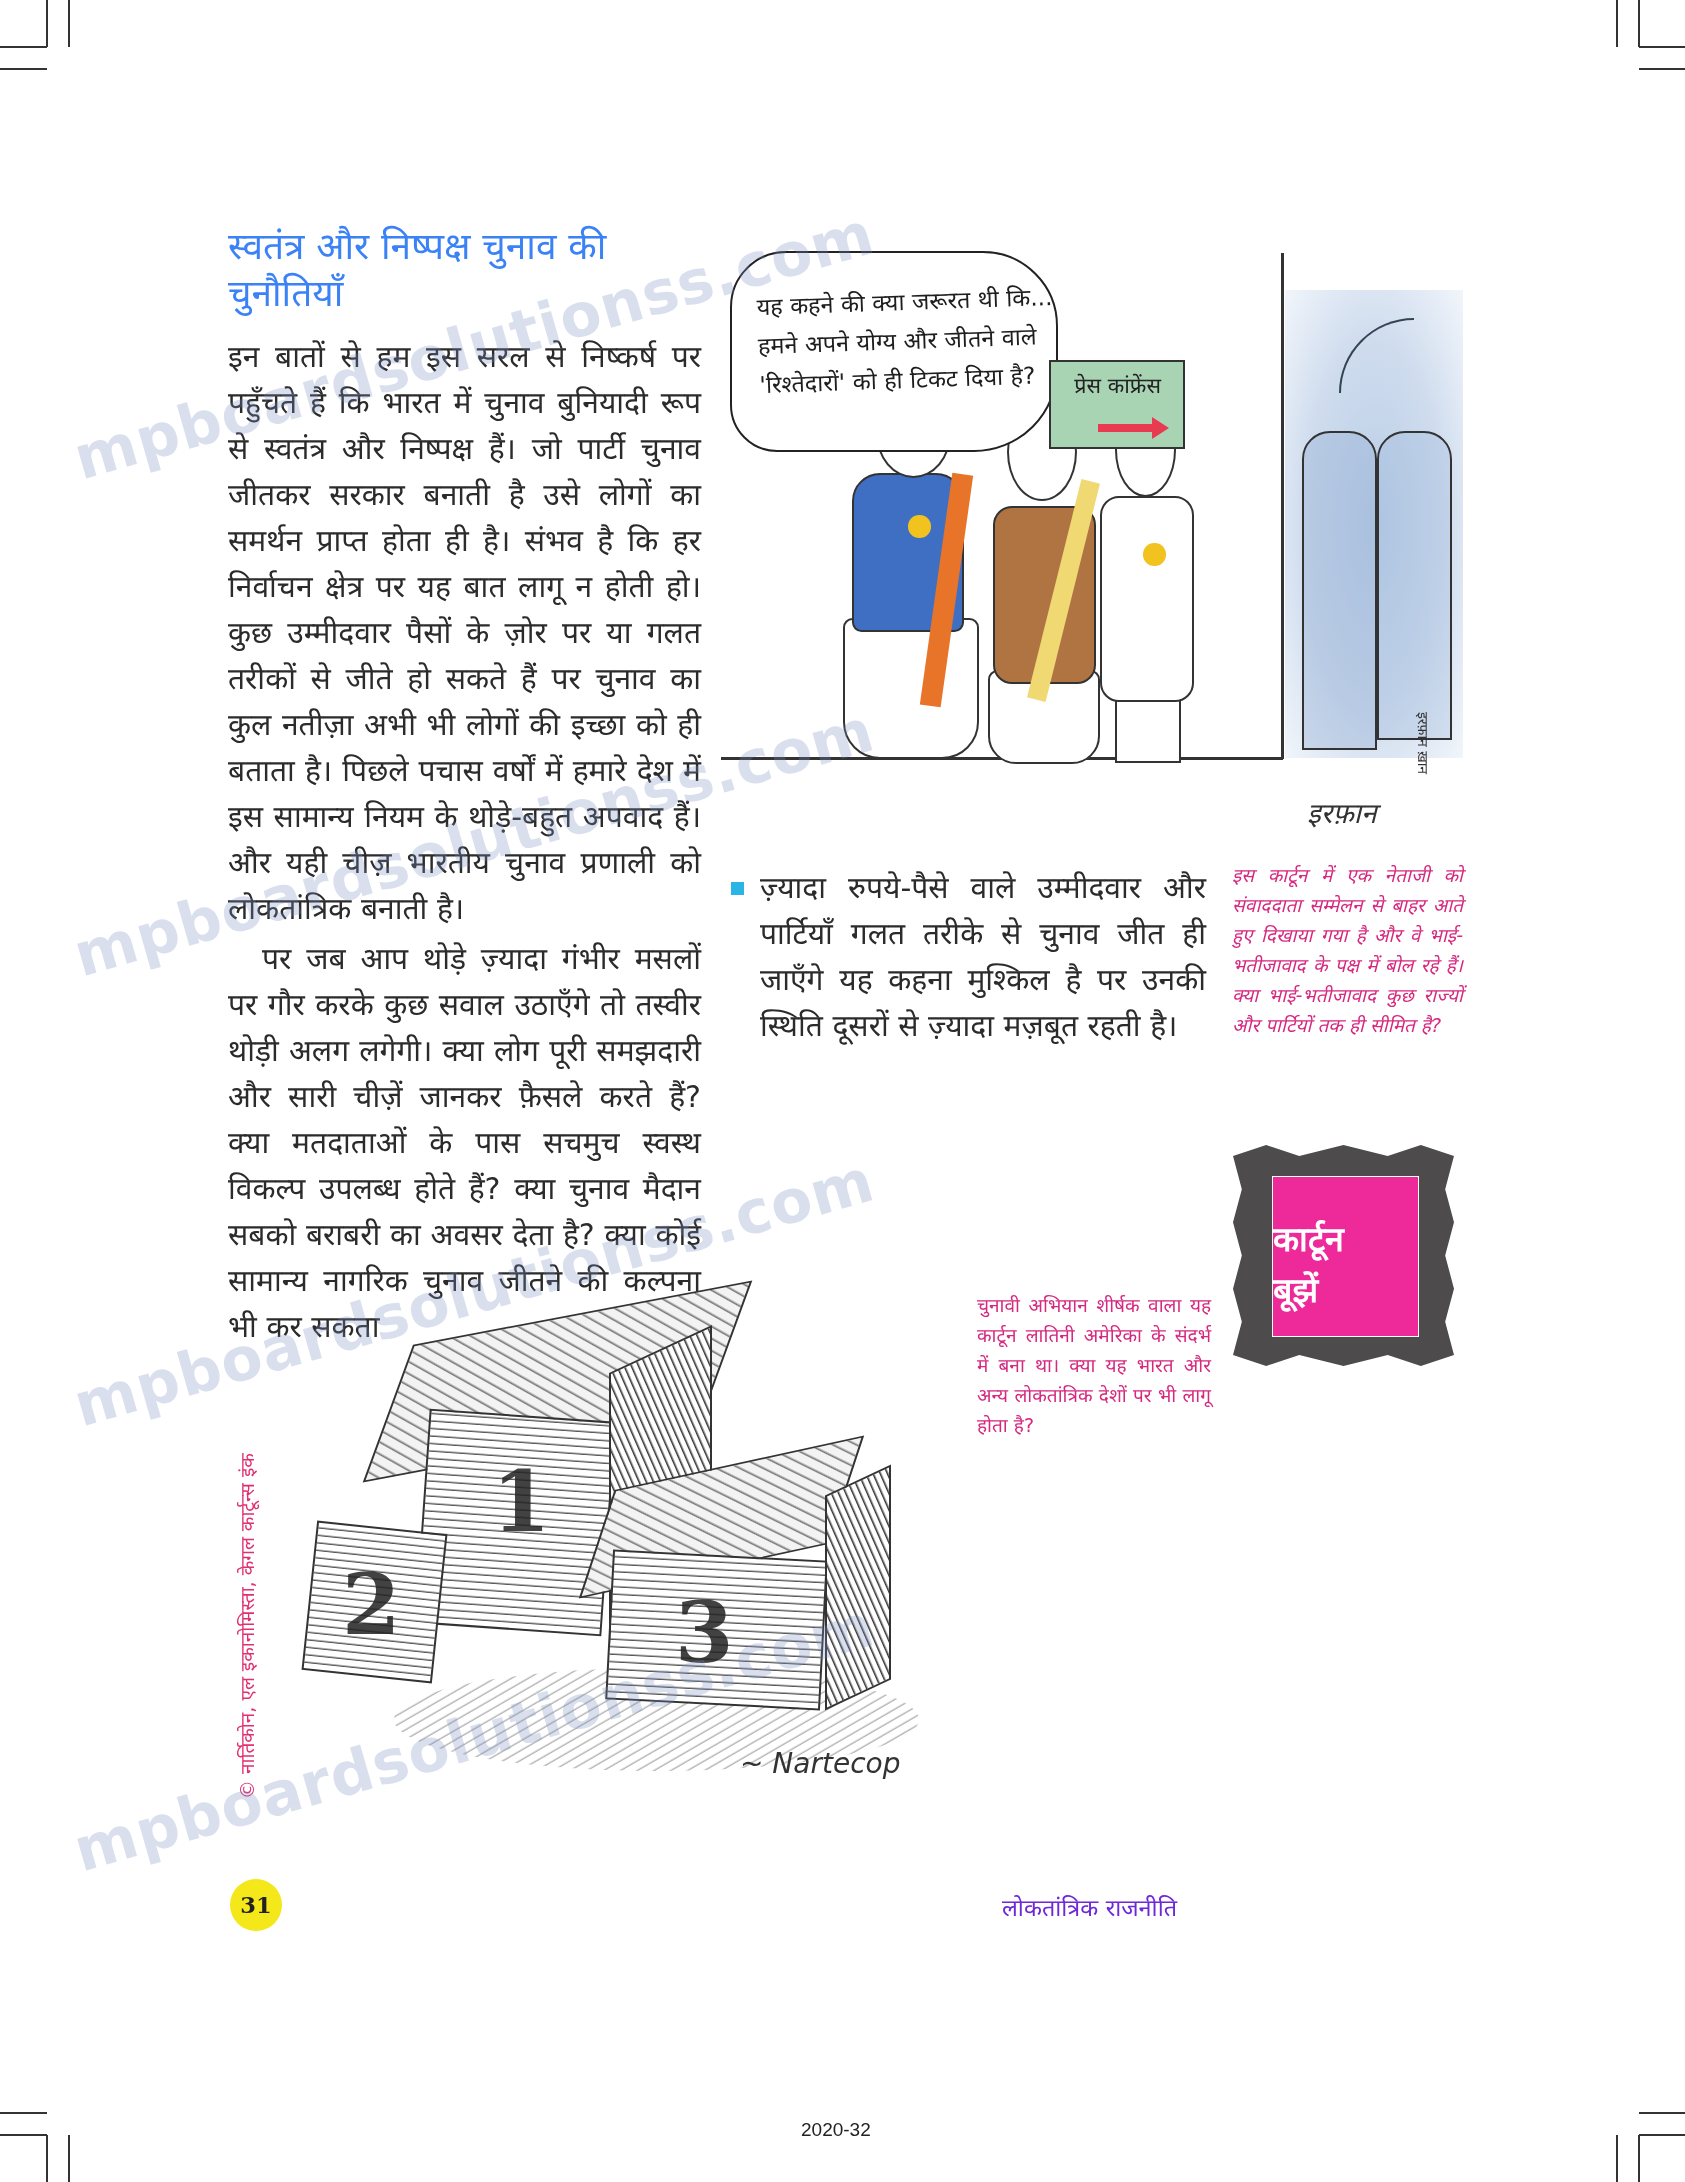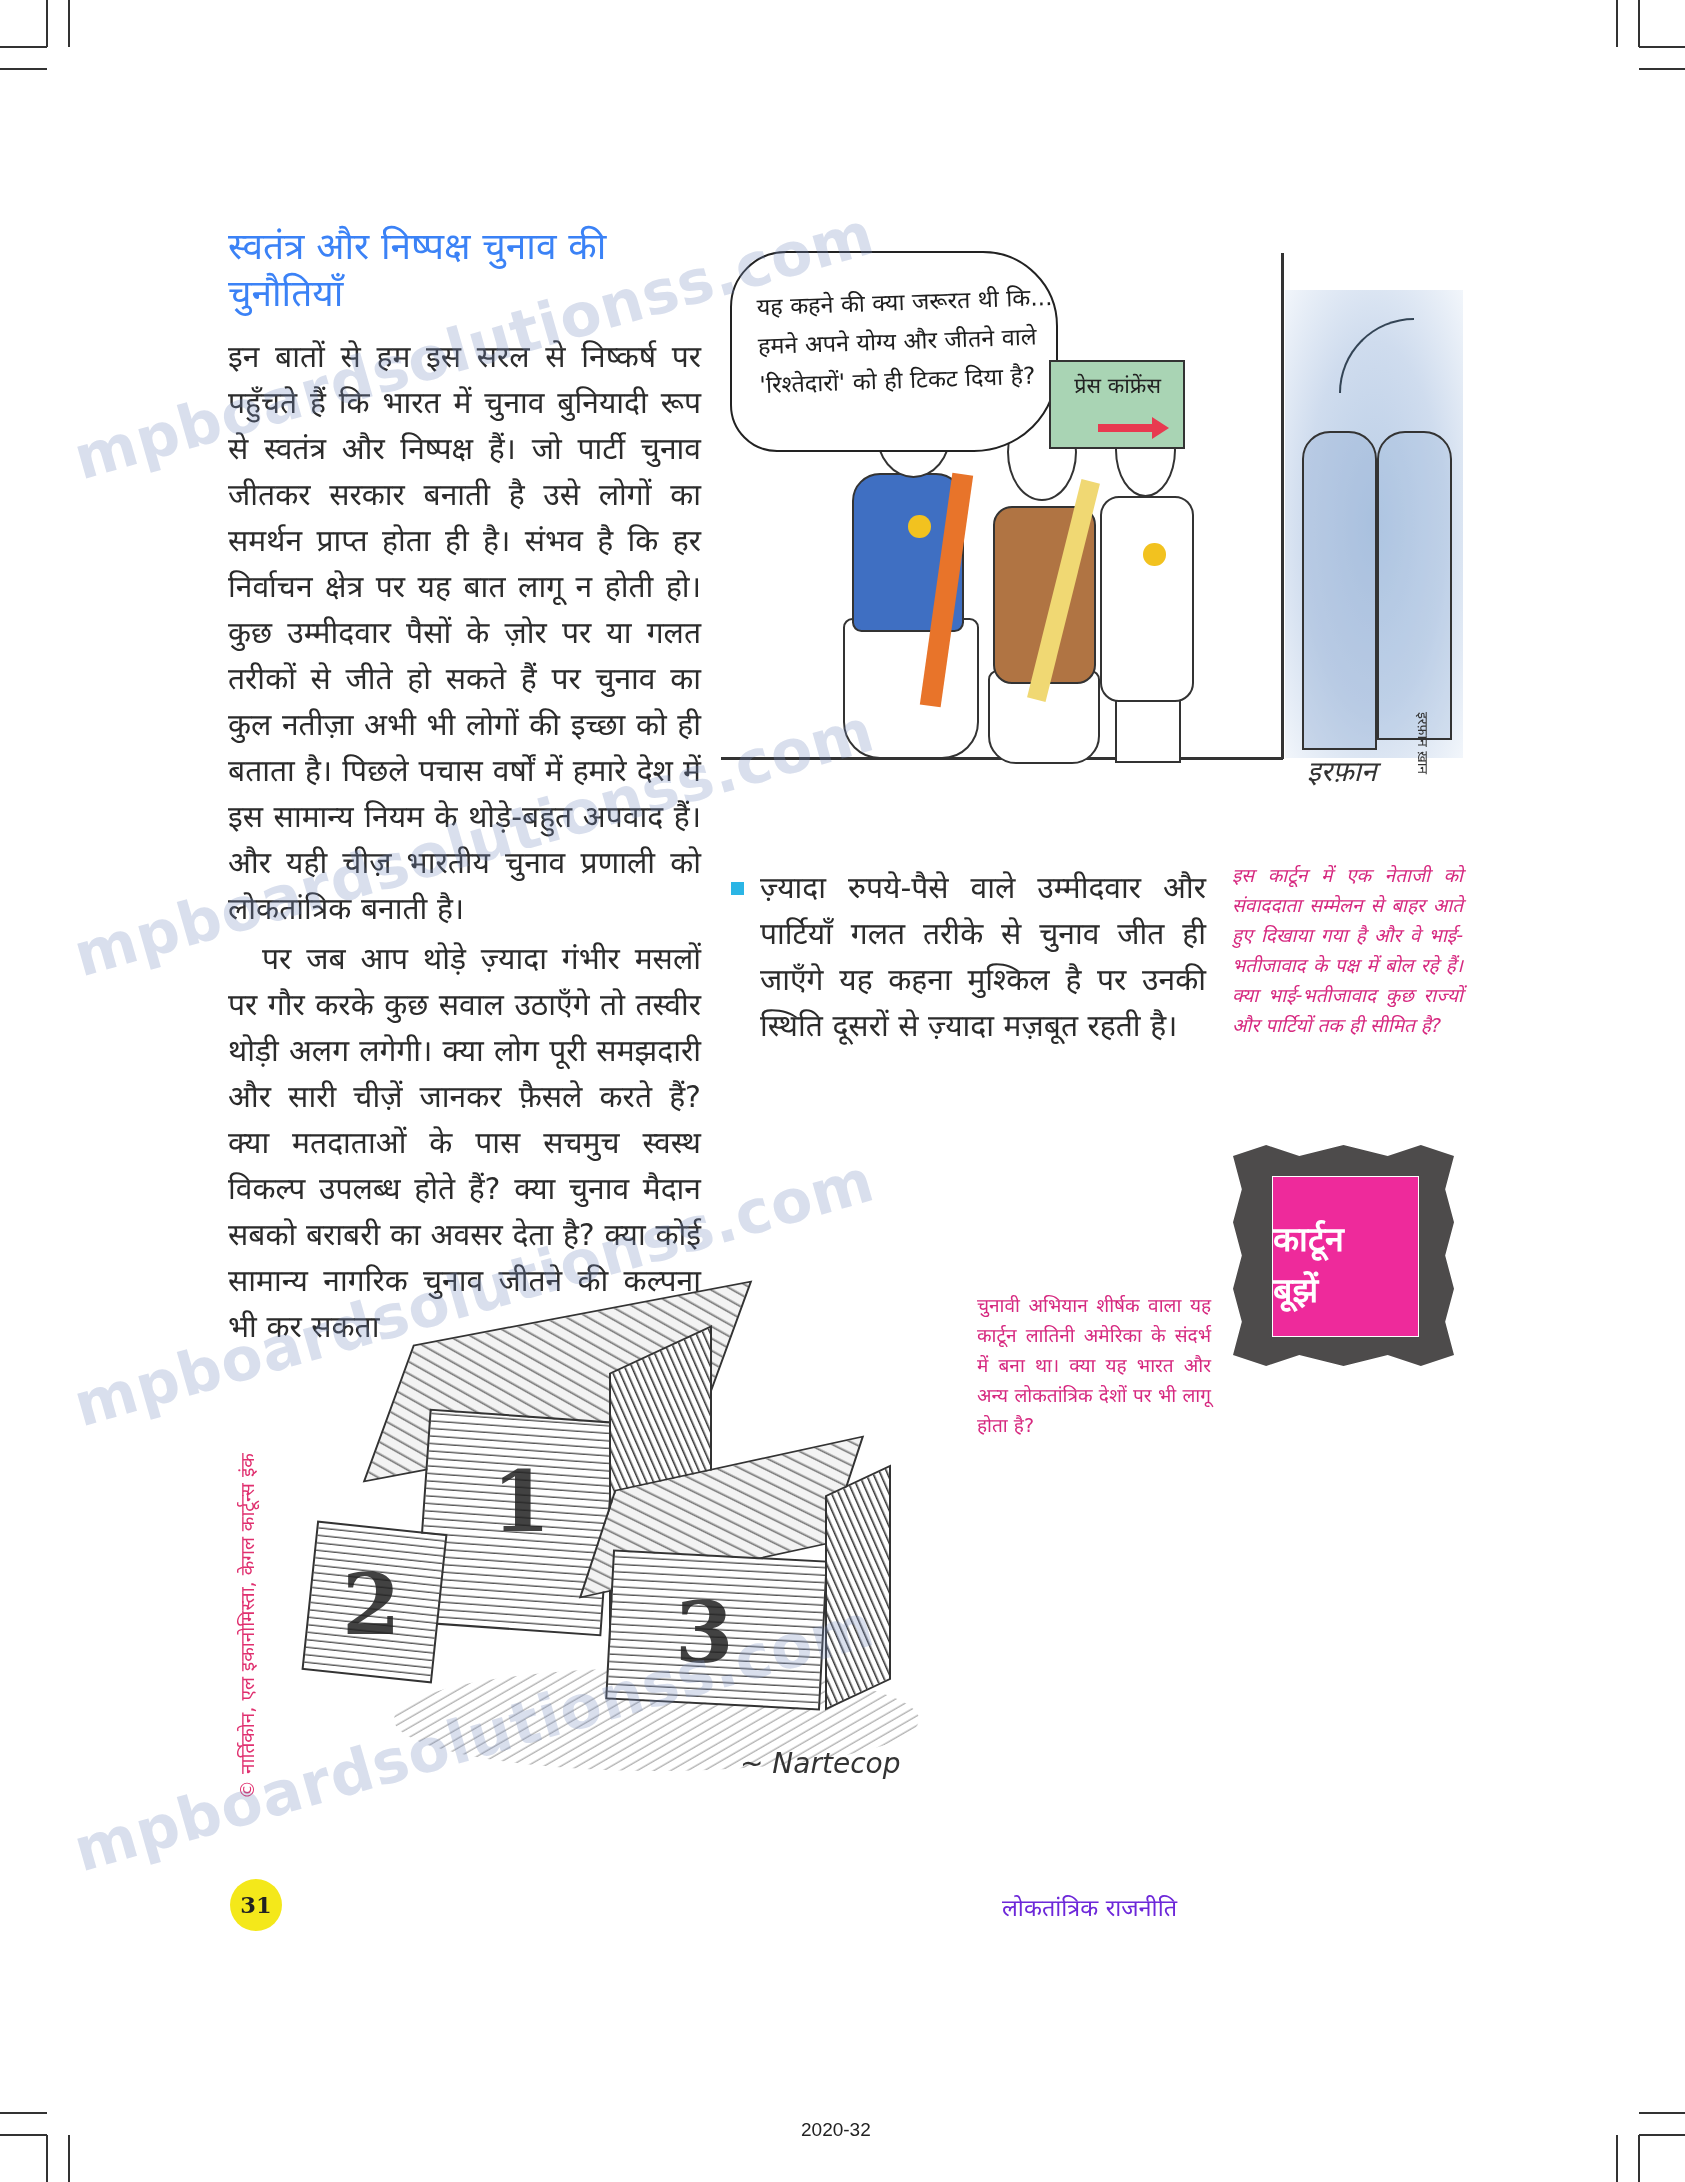--- a/index.html
+++ b/index.html
@@ -57,21 +57,21 @@
     .fig2-dhoti { left: 267px; top: 436px; width: 112px; height: 94px; background: #fff; border-radius: 9.4px 9.4px 28px 28px; }
     .fig2-head { left: 286px; top: 169px; width: 70px; height: 98px; background: #fff; border-radius: 50%; }
     .fig2-scarf { left: 333px; top: 244px; width: 19px; height: 225px; background: #f0d873; border: none; transform: rotate(14deg); }
     .fig3-body { left: 379px; top: 262px; width: 94px; height: 206px; background: #fff; border-radius: 19px; }
     .fig3-legs { left: 394px; top: 459px; width: 66px; height: 70px; background: #fff; }
     .fig3-head { left: 394px; top: 169px; width: 61px; height: 94px; background: #fff; border-radius: 50%; }
     .flower { position: absolute; width: 22.5px; height: 22.5px; background: #f2c21f; border-radius: 50%; }
     .fig4 { left: 581px; top: 197px; width: 75px; height: 319px; background: rgba(140,170,210,0.35); border-radius: 28px 28px 0 0; }
     .fig5 { left: 656px; top: 197px; width: 75px; height: 309px; background: rgba(140,170,210,0.25); border-radius: 28px 28px 0 0; }
     .artist-vertical { position: absolute; left: 712px; top: 478px; transform: rotate(90deg); transform-origin: left top; font-size: 14px; color: #333; white-space: nowrap; }
-    .signature1 { position: absolute; left: 586px; top: 517px; font-size: 28px; color: #333; font-style: italic; }
+    .signature1 { position: absolute; left: 586px; top: 559px; font-size: 28px; color: #333; font-style: italic; }
 
     
     .cartoon2 { position: absolute; left: 300px; top: 1274px; width: 637px; height: 525px; }
     .stack { position: absolute; border: 2.8px solid #333;
              background: repeating-linear-gradient(0deg, #fff 0px, #fff 4.7px, #555 5.6px, #fff 7.5px); }
     .stack-top { position: absolute; border: 2.8px solid #333; background: repeating-linear-gradient(35deg, #f3f3f3 0, #f3f3f3 5.6px, #777 6.6px, #f3f3f3 8.4px); }
     .stack-side { position: absolute; border: 2.8px solid #333; background: repeating-linear-gradient(70deg, #fff 0, #fff 2.8px, #333 3.7px, #fff 5.6px); }
     .podium-num { position: absolute; font-family: "DejaVu Serif", serif; font-weight: bold; font-size: 84px; color: #222; opacity: 0.85; }
     .shadow-hatch { position: absolute; left: 94px; top: 394px; width: 525px; height: 103px;
                     background: repeating-linear-gradient(-30deg, transparent 0, transparent 5.6px, rgba(40,40,40,0.5) 6.6px, transparent 8.4px); border-radius: 50%; opacity: 0.7; }

